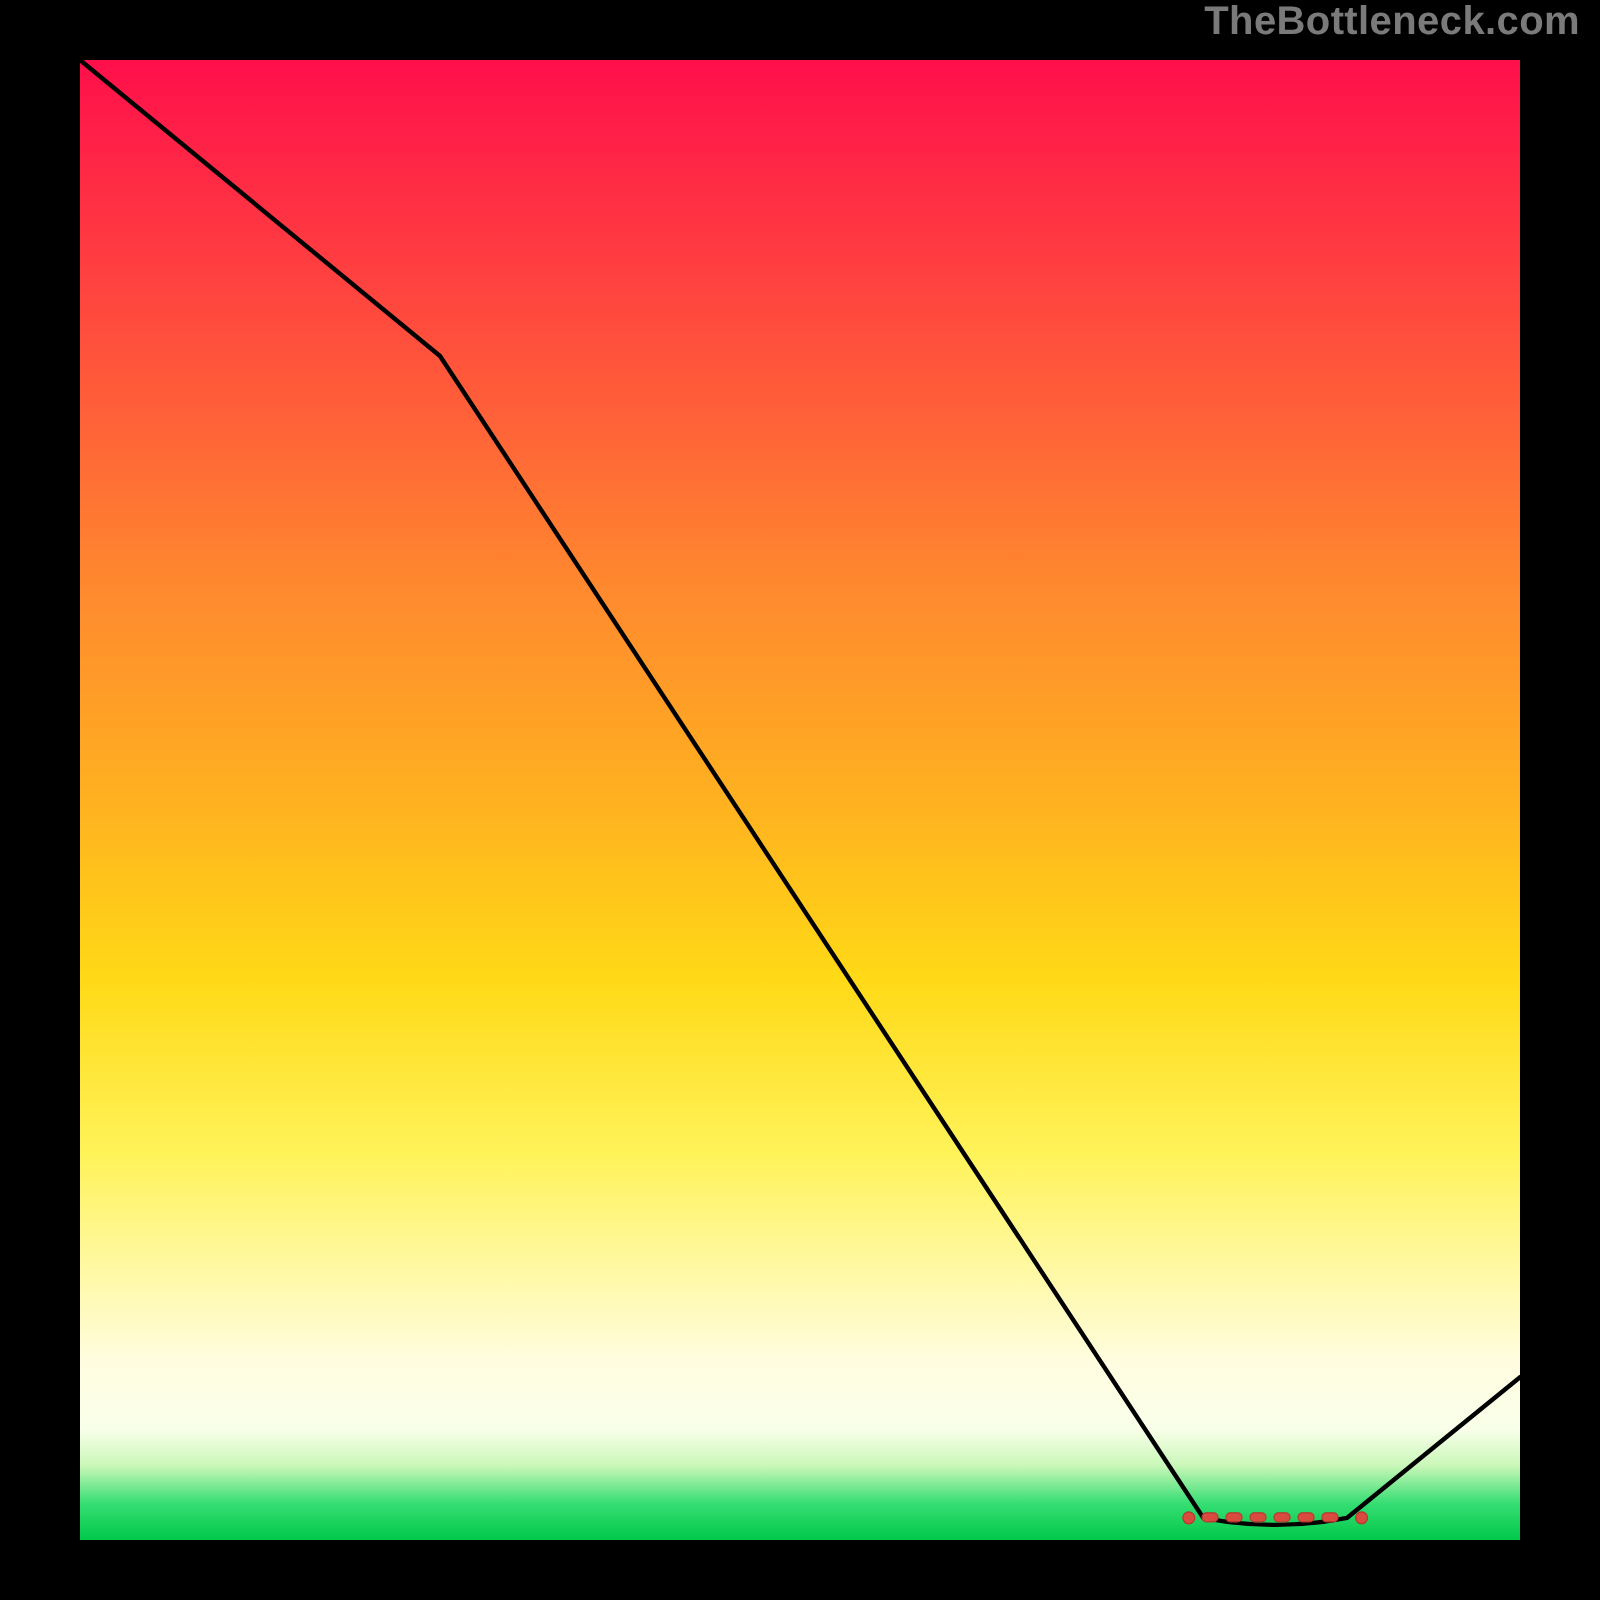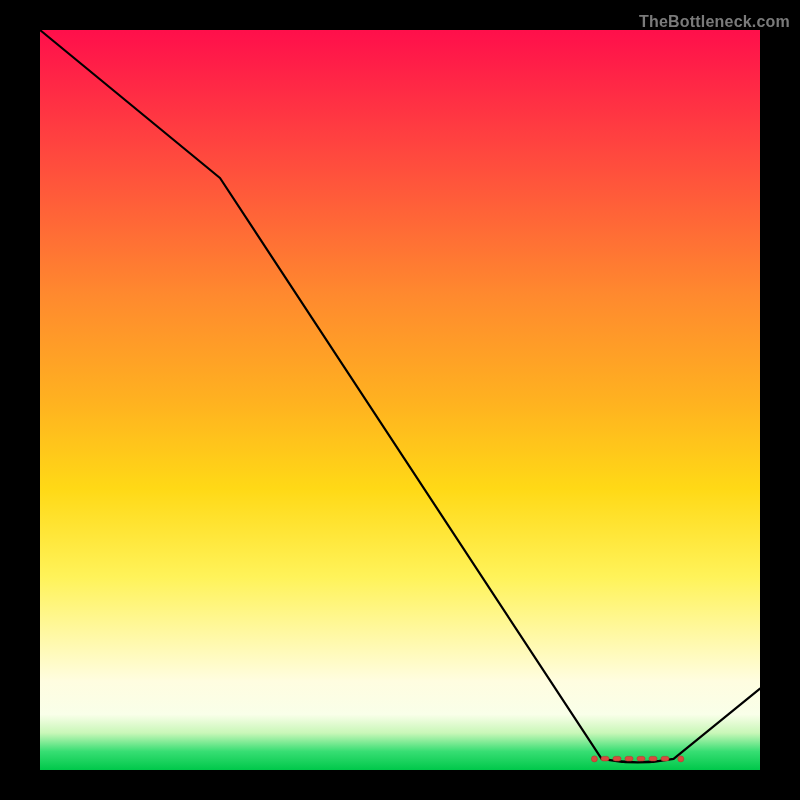--- a/index.html
+++ b/index.html
@@ -12,24 +12,24 @@
     font-family: Arial, Helvetica, sans-serif;
   }
   .frame {
     position: relative;
     width: 800px;
     height: 800px;
     background: #000;
   }
   .attribution {
     position: absolute;
-    top: 13px;
+    top: 0;
     right: 10px;
     color: #7a7a7a;
-    font-size: 16px;
+    font-size: 20px;
     font-weight: 600;
     letter-spacing: 0.2px;
   }
   .plot {
     position: absolute;
     left: 40px;
     top: 30px;
     width: 720px;
     height: 740px;
   }

